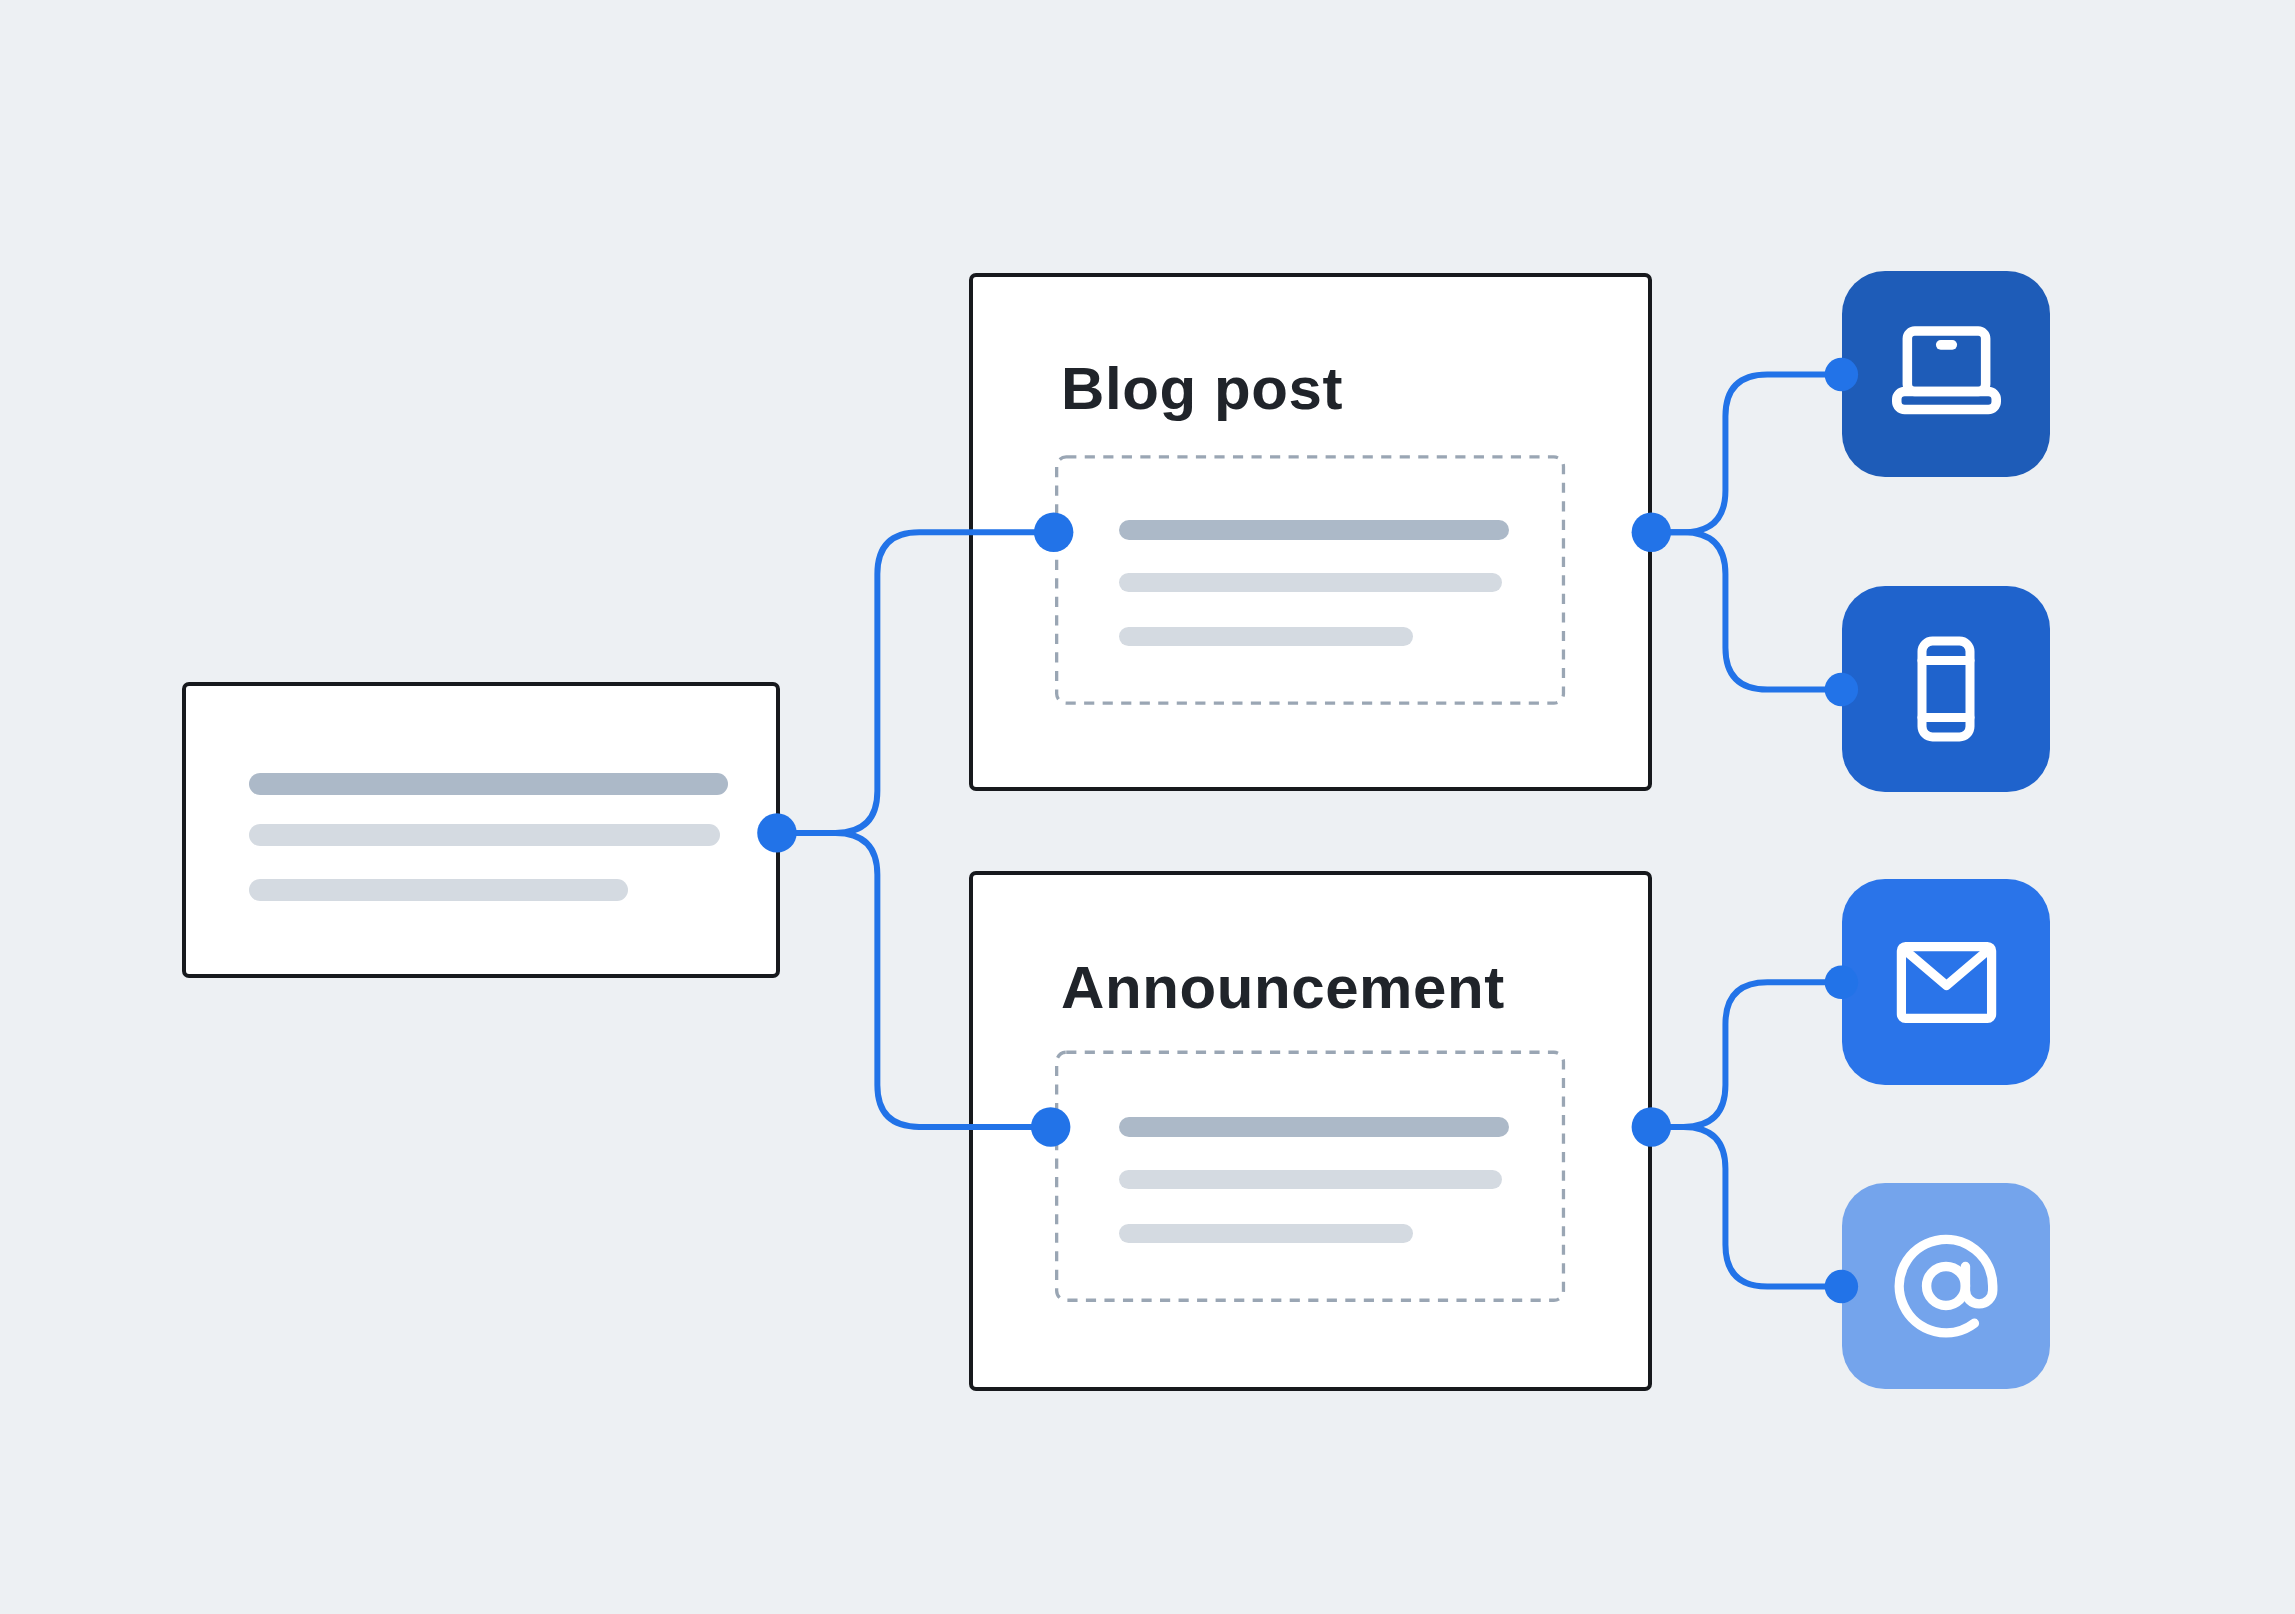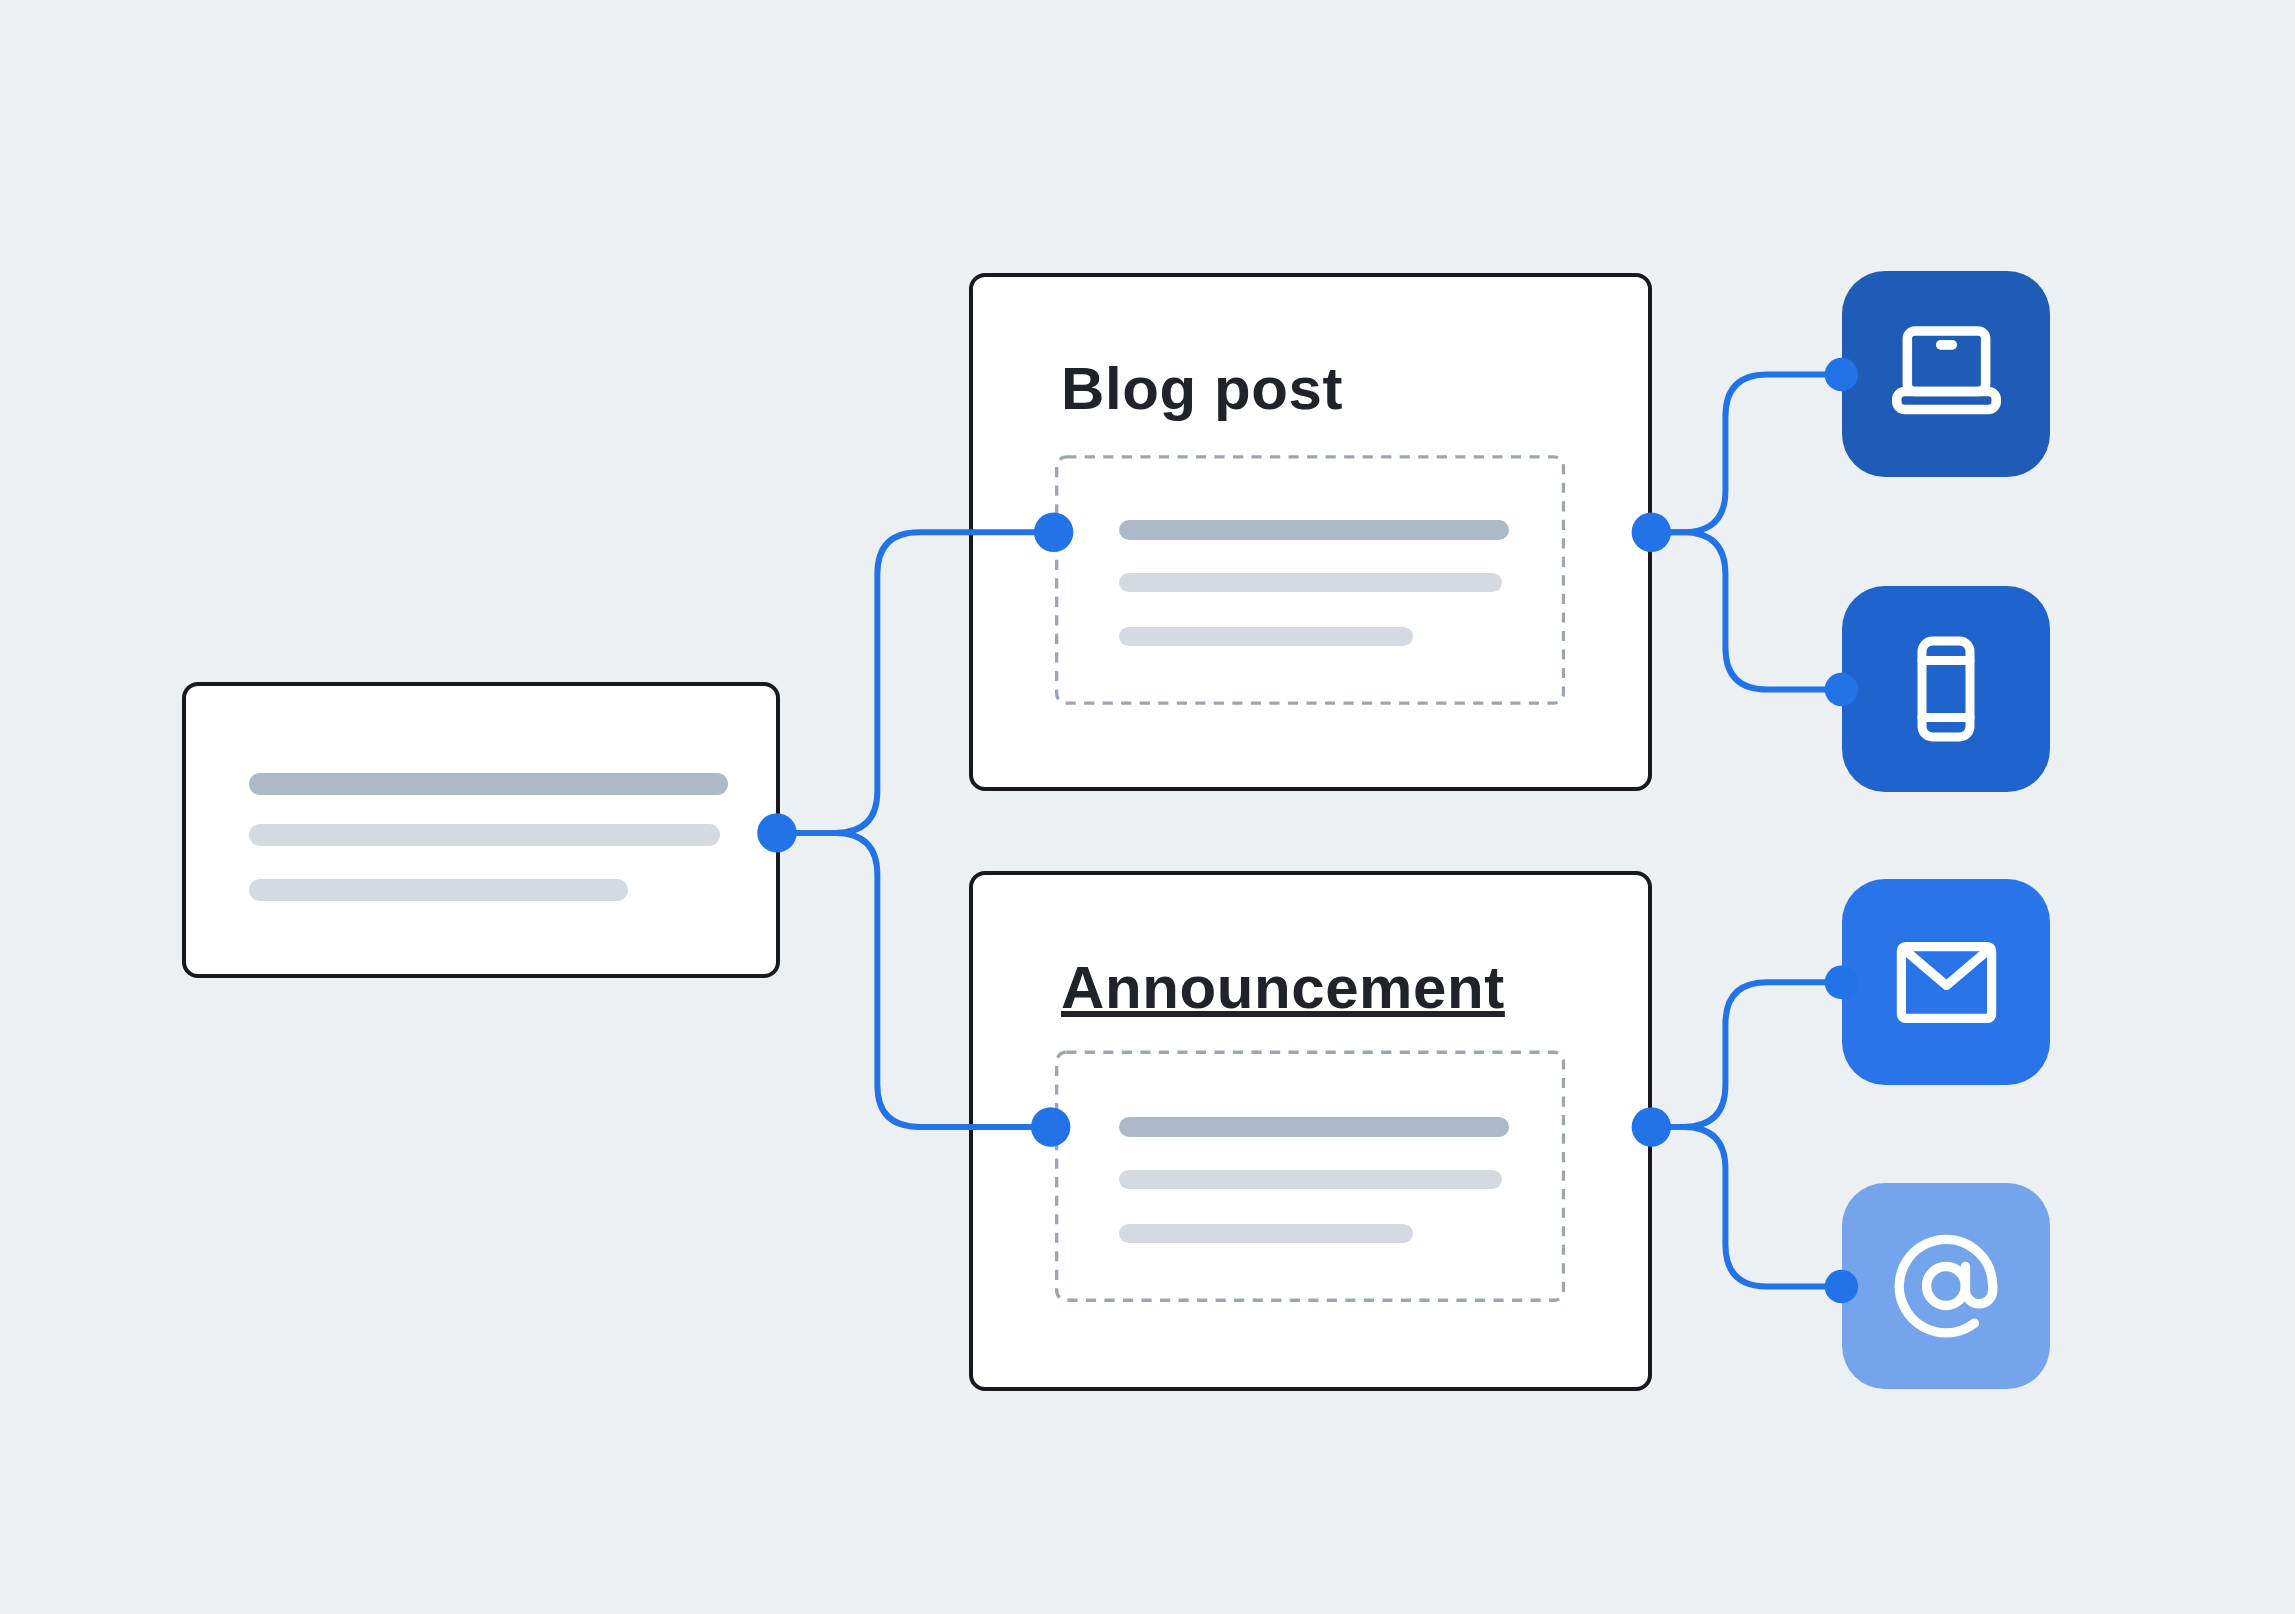--- a/index.html
+++ b/index.html
@@ -11,21 +11,21 @@
     position: relative;
     width: 2295px;
     height: 1615px;
     background: var(--c-canvas_bg, #edf0f3);
     overflow: hidden;
   }
   .card {
     position: absolute;
     background: var(--c-card_bg, #ffffff);
     border: 4.2px solid var(--c-card_border, #191c20);
-    border-radius: 16px;
+    border-radius: 7px;
     box-sizing: border-box;
   }
   .card-title {
     position: absolute;
     margin: 0;
     font-size: 60px;
     font-weight: 700;
     letter-spacing: 0.6px;
     color: var(--c-title_text, #20242a);
     white-space: nowrap;
@@ -89,21 +89,21 @@
   </div>
 
   <div class="card" style="left:969px; top:273px; width:683px; height:518px;">
     <h2 class="card-title" style="left:88px; top:77px;">Blog post</h2>
     <div class="skeleton-bar bar-dark" style="left:146px; top:243px; width:390px; height:20.3px;"></div>
     <div class="skeleton-bar bar-light" style="left:146px; top:296px; width:383px; height:19px;"></div>
     <div class="skeleton-bar bar-light" style="left:146px; top:350px; width:294px; height:19px;"></div>
   </div>
 
   <div class="card" style="left:969px; top:871px; width:683px; height:520px;">
-    <h2 class="card-title" style="left:88px; top:78px;text-decoration:underline;">Announcement</h2>
+    <h2 class="card-title" style="left:88px; top:78px;">Announcement</h2>
     <div class="skeleton-bar bar-dark" style="left:146px; top:242px; width:390px; height:20.3px;"></div>
     <div class="skeleton-bar bar-light" style="left:146px; top:295px; width:383px; height:19px;"></div>
     <div class="skeleton-bar bar-light" style="left:146px; top:349px; width:294px; height:19px;"></div>
   </div>
 
   <div class="tile" style="left: 1842px; top: 271px; background: rgb(30, 92, 184);">
     <svg viewBox="0 0 24 24" width="127" height="127">
       <rect x="4.6" y="3.8" width="14.8" height="11.4" rx="1.4"></rect>
       <line x1="10.9" y1="6.4" x2="13.1" y2="6.4"></line>
       <rect x="2.6" y="15.2" width="18.8" height="3.4" rx="1.5"></rect>

